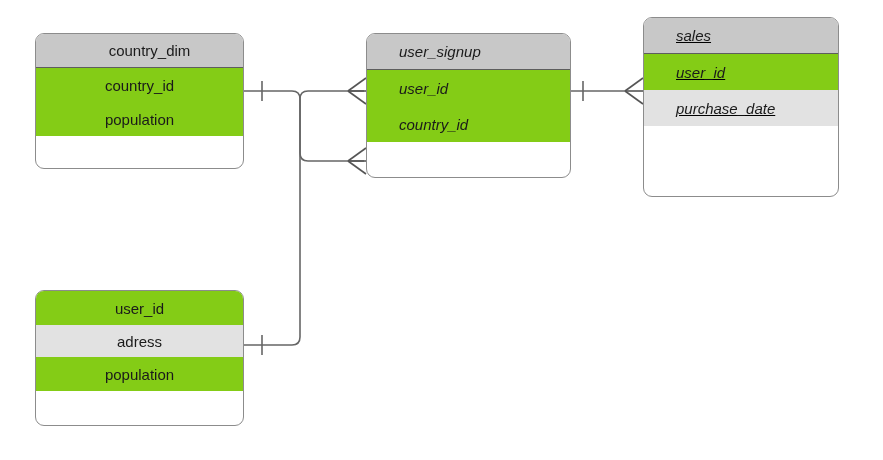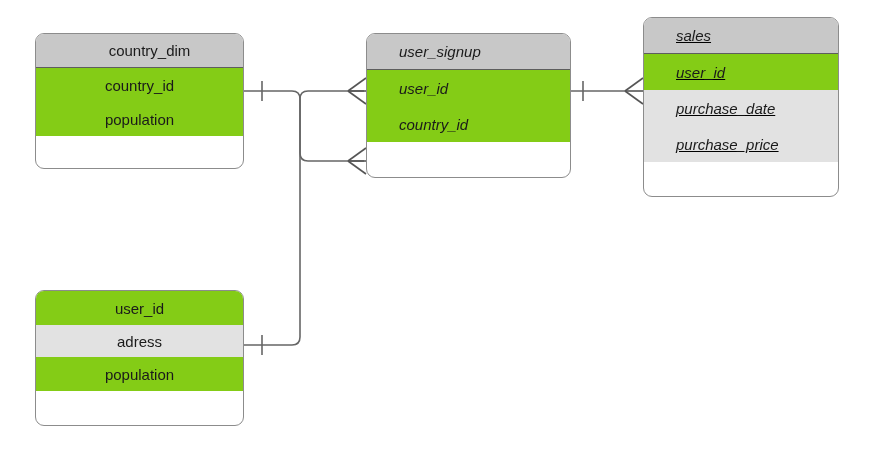--- a/index.html
+++ b/index.html
@@ -131,21 +131,20 @@
       </div>
       <div class="entity align-left" style="left: 366px; top: 33px; width: 205px; height: 145px;">
         <div class="entity-title" style="height: 36px;">user_signup</div>
         <div class="entity-field" style="height: 36px;">user_id</div>
         <div class="entity-field" style="height: 36px;">country_id</div>
       </div>
       <div class="entity align-left" style="left: 643px; top: 17px; width: 196px; height: 180px; text-decoration: underline;">
         <div class="entity-title" style="height: 36px;">sales</div>
         <div class="entity-field" style="height: 36px;">user_id</div>
         <div class="entity-field alt" style="height: 36px;">purchase_date</div>
-        <div class="entity-field alt" style="height: 36px;">purchase_price</div>
       </div>
       <div class="entity align-center" style="left: 35px; top: 290px; width: 209px; height: 136px;">
         <div class="entity-field" style="height: 34px;">user_id</div>
         <div class="entity-field alt" style="height: 32px;">adress</div>
         <div class="entity-field" style="height: 34px;">population</div>
       </div>
     </div>
 
 </div>
 

